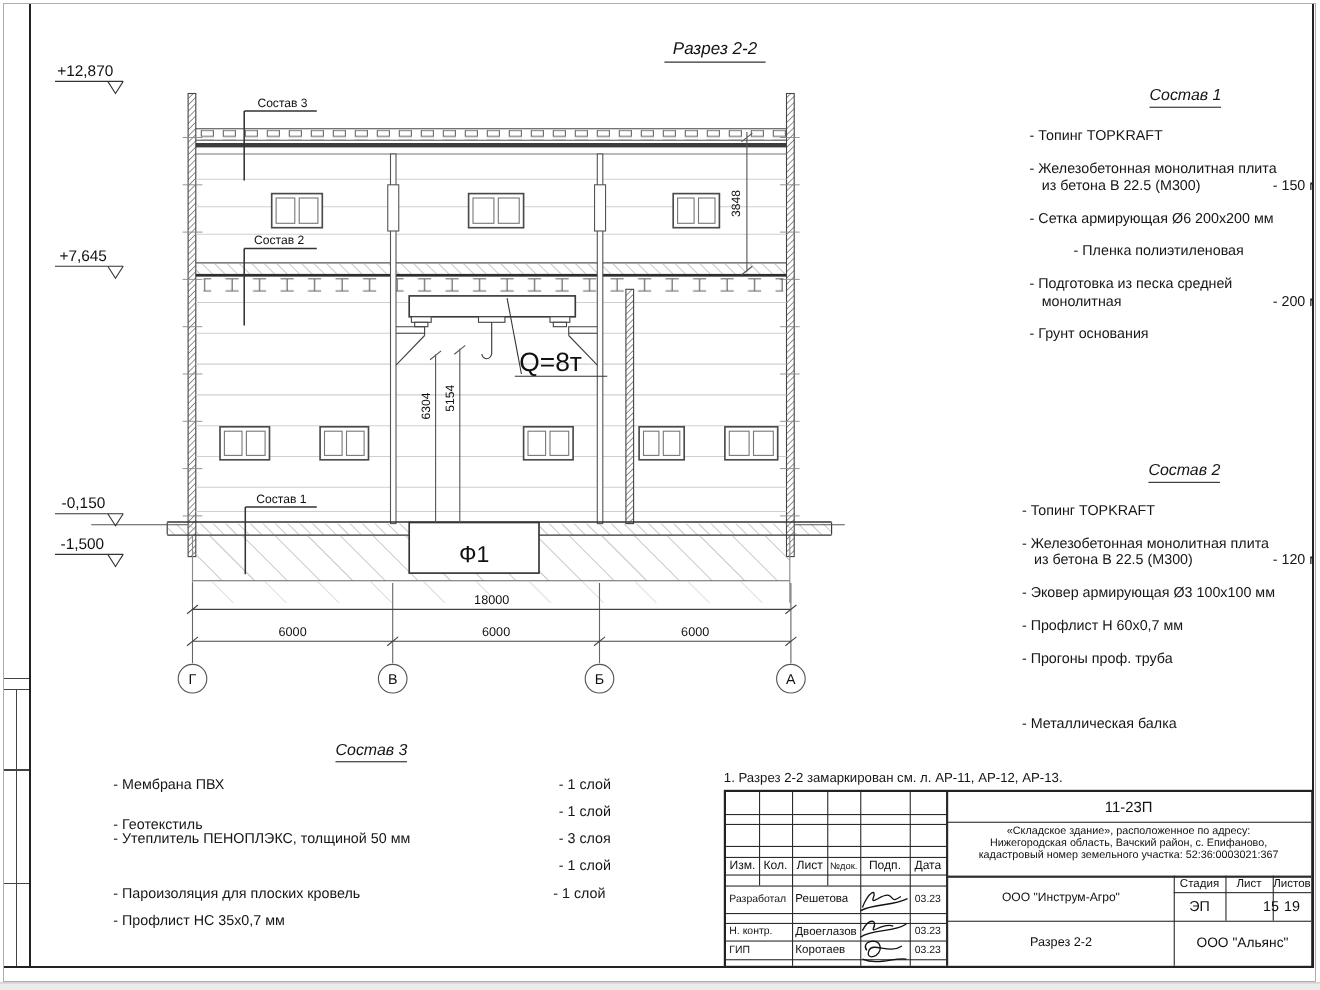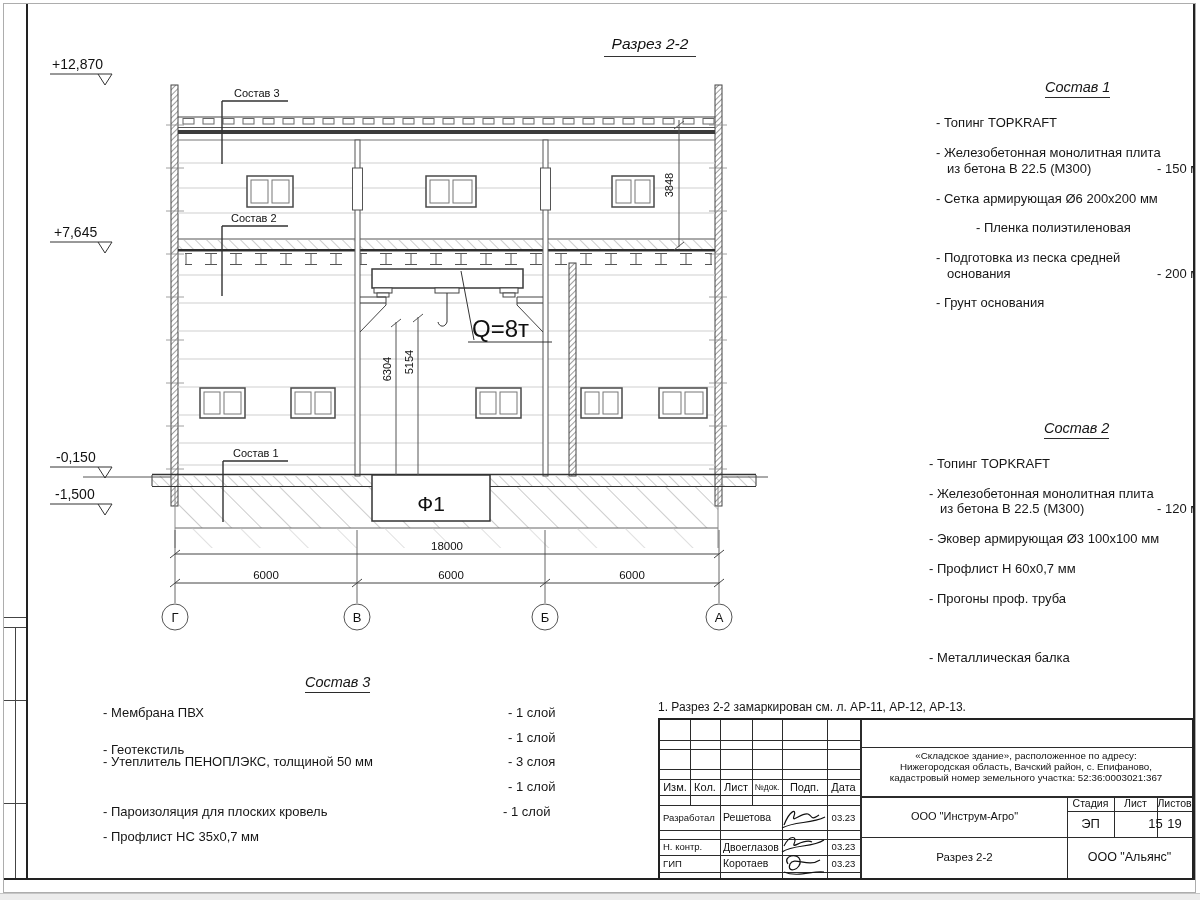--- a/index.html
+++ b/index.html
@@ -237,21 +237,21 @@
 </svg>
 
 <div class="t hdr" style="left:1045px;top:79px;">Состав 1</div>
 <div class="t fs13" style="left:936px;top:115px;">- Топинг TOPKRAFT</div>
 <div class="t fs13" style="left:936px;top:145px;">- Железобетонная  монолитная плита</div>
 <div class="t fs13" style="left:947px;top:161px;">из бетона  В 22.5 (М300)</div>
 <div class="t fs13 clip" style="left:1157px;top:161px;width:37px;">- 150 мм</div>
 <div class="t fs13" style="left:936px;top:191px;">- Сетка армирующая Ø6 200х200 мм</div>
 <div class="t fs13" style="left:936px;top:220px;margin-left:40px;">- Пленка полиэтиленовая</div>
 <div class="t fs13" style="left:936px;top:250px;">- Подготовка из песка средней</div>
-<div class="t fs13" style="left:947px;top:266px;">основания</div>
+<div class="t fs13" style="left:947px;top:266px;">монолитная</div>
 <div class="t fs13 clip" style="left:1157px;top:266px;width:37px;">- 200 мм</div>
 <div class="t fs13" style="left:936px;top:295px;">- Грунт основания</div>
 
 <div class="t hdr" style="left:1044px;top:420px;">Состав 2</div>
 <div class="t fs13" style="left:929px;top:456px;">- Топинг TOPKRAFT</div>
 <div class="t fs13" style="left:929px;top:486px;">- Железобетонная  монолитная плита</div>
 <div class="t fs13" style="left:940px;top:501px;">из бетона  В 22.5 (М300)</div>
 <div class="t fs13 clip" style="left:1157px;top:501px;width:37px;">- 120 мм</div>
 <div class="t fs13" style="left:929px;top:531px;">- Эковер армирующая Ø3 100х100 мм</div>
 <div class="t fs13" style="left:929px;top:561px;">- Профлист Н 60х0,7 мм</div>
@@ -315,20 +315,21 @@
   <div class="tbt ctr" style="left:167px;width:33px;top:135px;height:17px;line-height:17px;font-size:9.5px;">03.23</div>
 
   <svg style="position:absolute;left:119px;top:84px;" width="50" height="28">
     <path d="M5 21 C11 6 18 4 15 12 C12 20 23 8 29 10 C34 12 31 17 40 11 M3 24 C16 17 32 20 46 13" fill="none" stroke="#111" stroke-width="1.2"></path>
   </svg>
   <svg style="position:absolute;left:116px;top:110px;" width="56" height="50">
     <path d="M8 16 C14 4 22 6 18 14 C16 19 28 8 36 12 M6 22 C18 14 36 18 48 10" fill="none" stroke="#111" stroke-width="1.2"></path>
     <path d="M12 34 C6 26 22 22 24 30 C26 40 10 44 14 34 C18 26 32 38 44 30 M8 42 C22 48 38 40 48 42" fill="none" stroke="#111" stroke-width="1.2"></path>
   </svg>
 
+  <div class="tbt ctr" style="left:200px;width:332px;top:0;height:27px;line-height:27px;font-size:13.5px;">11-23П</div>
   <div class="tbt ctr" style="left:200px;width:332px;top:30px;font-size:9.8px;line-height:11px;">«Складское здание», расположенное по адресу:</div>
   <div class="tbt ctr" style="left:200px;width:332px;top:41px;font-size:9.8px;line-height:11px;">Нижегородская область, Вачский район, с. Епифаново,</div>
   <div class="tbt ctr" style="left:200px;width:332px;top:52px;font-size:9.8px;line-height:11px;">кадастровый номер земельного участка: 52:36:0003021:367</div>
   <div class="tbt ctr" style="left:202px;width:205px;top:76px;height:41px;line-height:41px;font-size:11px;">ООО "Инструм-Агро"</div>
   <div class="tbt ctr" style="left:202px;width:205px;top:117px;height:41px;line-height:41px;font-size:11.5px;">Разрез 2-2</div>
   <div class="tbt ctr" style="left:407px;width:47px;top:76px;height:15px;line-height:15px;font-size:10.5px;">Стадия</div>
   <div class="tbt ctr" style="left:454px;width:43px;top:76px;height:15px;line-height:15px;font-size:10.5px;">Лист</div>
   <div class="tbt ctr" style="left:497px;width:35px;top:76px;height:15px;line-height:15px;font-size:10.5px;">Листов</div>
   <div class="tbt ctr" style="left:407px;width:47px;top:91px;height:26px;line-height:26px;font-size:13px;">ЭП</div>
   <div class="tbt ctr" style="left:454px;width:43px;top:91px;height:26px;line-height:26px;font-size:13px;padding-left:20px;">15</div>

